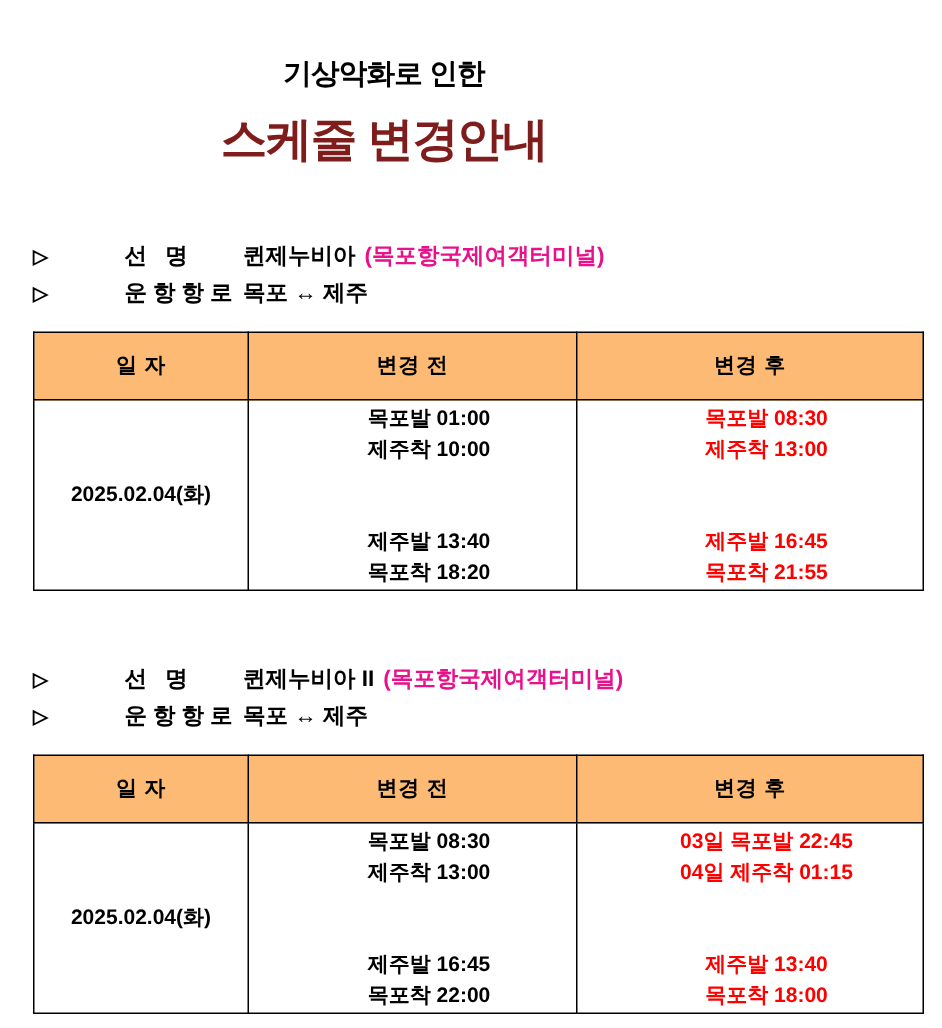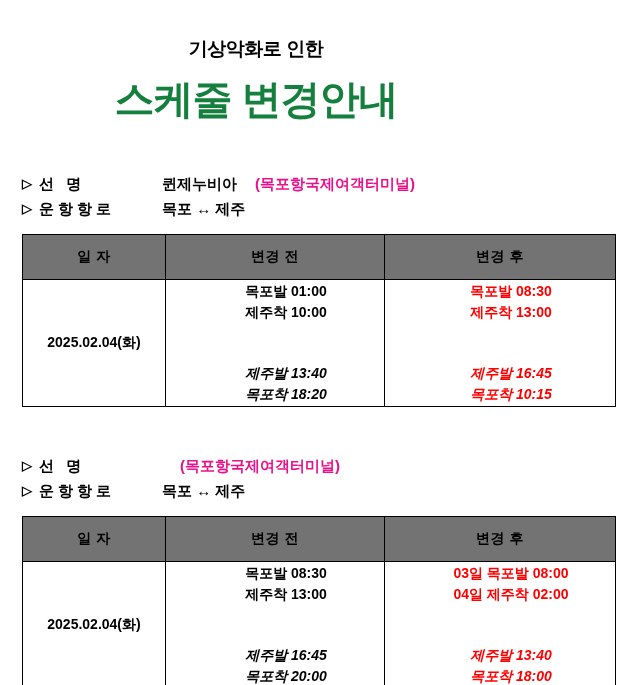--- a/index.html
+++ b/index.html
@@ -24,25 +24,25 @@
     text-align: center;
     padding-top: 36px;
   }
   .header .subtitle {
     font-size: 19px;
     font-weight: bold;
     letter-spacing: -0.5px;
     color: #000;
   }
   .header .title {
-    font-size: 40px;
+    font-size: 31px;
     font-weight: bold;
     letter-spacing: -1px;
     margin-top: 10px;
-    color: #15803d;
+    color: #7f1d1d;
   }
   .section {
     margin: 0 22px;
   }
   .section.first {
     margin-top: 44px;
   }
   .section.second {
     margin-top: 46px;
   }
@@ -59,63 +59,63 @@
     flex: 0 0 140px;
     display: flex;
     align-items: center;
   }
   .meta-label .arrow {
     font-size: 13px;
     margin-right: 7px;
   }
   .meta-label .lbl-text {
     letter-spacing: 4px;
+    margin-left: 44px;
   }
   .meta-value {
     display: flex;
     align-items: flex-end;
   }
   .meta-value .terminal {
     color: #e8118c;
-    margin-left: 18px;
+    margin-left: 6px;
   }
   table.sched {
     border-collapse: collapse;
     width: 100%;
     margin-top: 13px;
     table-layout: fixed;
   }
   table.sched th, table.sched td {
     border: 1px solid #000000;
     text-align: center;
     vertical-align: middle;
   }
   table.sched th {
-    background: #737373;
+    background: #fdba74;
     font-size: 14px;
     font-weight: bold;
     height: 42px;
     letter-spacing: 0.5px;
   }
   table.sched th.c-date { width: 140px; }
   table.sched th.c-before { width: 216px; }
   table.sched th.c-after { width: 228px; }
   table.sched td {
     font-size: 14px;
     font-weight: bold;
     height: 122px;
   }
   td.date-cell { font-size: 14px; }
   .time-block {
     line-height: 21px;
     padding-left: 22px;
   }
   .time-block.second-block {
     margin-top: 40px;
-    font-style: italic;
   }
   .red {
     color: #ff0000;
   }
 </style>
 </head>
 <body>
 
 <div class="page">
 
@@ -164,35 +164,36 @@
               <div>목포착 18:20</div>
             </div>
           </td>
           <td>
             <div class="time-block red">
               <div>목포발 08:30</div>
               <div>제주착 13:00</div>
             </div>
             <div class="time-block second-block red">
               <div>제주발 16:45</div>
-              <div>목포착 10:15</div>
+              <div>목포착 21:55</div>
             </div>
           </td>
         </tr>
       </tbody>
     </table>
   </div>
 
   <div class="section second">
     <div class="meta-row">
       <span class="meta-label">
         <span class="arrow">▷</span>
         <span class="lbl-text">선    명</span>
       </span>
       <span class="meta-value">
+        <span>퀸제누비아 II</span>
         <span class="terminal">(목포항국제여객터미널)</span>
       </span>
     </div>
     <div class="meta-row">
       <span class="meta-label">
         <span class="arrow">▷</span>
         <span class="lbl-text">운항항로</span>
       </span>
       <span class="meta-value">목포 ↔ 제주</span>
     </div>
@@ -208,27 +209,27 @@
       <tbody>
         <tr>
           <td class="date-cell">2025.02.04(화)</td>
           <td>
             <div class="time-block">
               <div>목포발 08:30</div>
               <div>제주착 13:00</div>
             </div>
             <div class="time-block second-block">
               <div>제주발 16:45</div>
-              <div>목포착 20:00</div>
+              <div>목포착 22:00</div>
             </div>
           </td>
           <td>
             <div class="time-block red">
-              <div>03일 목포발 08:00</div>
-              <div>04일 제주착 02:00</div>
+              <div>03일 목포발 22:45</div>
+              <div>04일 제주착 01:15</div>
             </div>
             <div class="time-block second-block red">
               <div>제주발 13:40</div>
               <div>목포착 18:00</div>
             </div>
           </td>
         </tr>
       </tbody>
     </table>
   </div>

